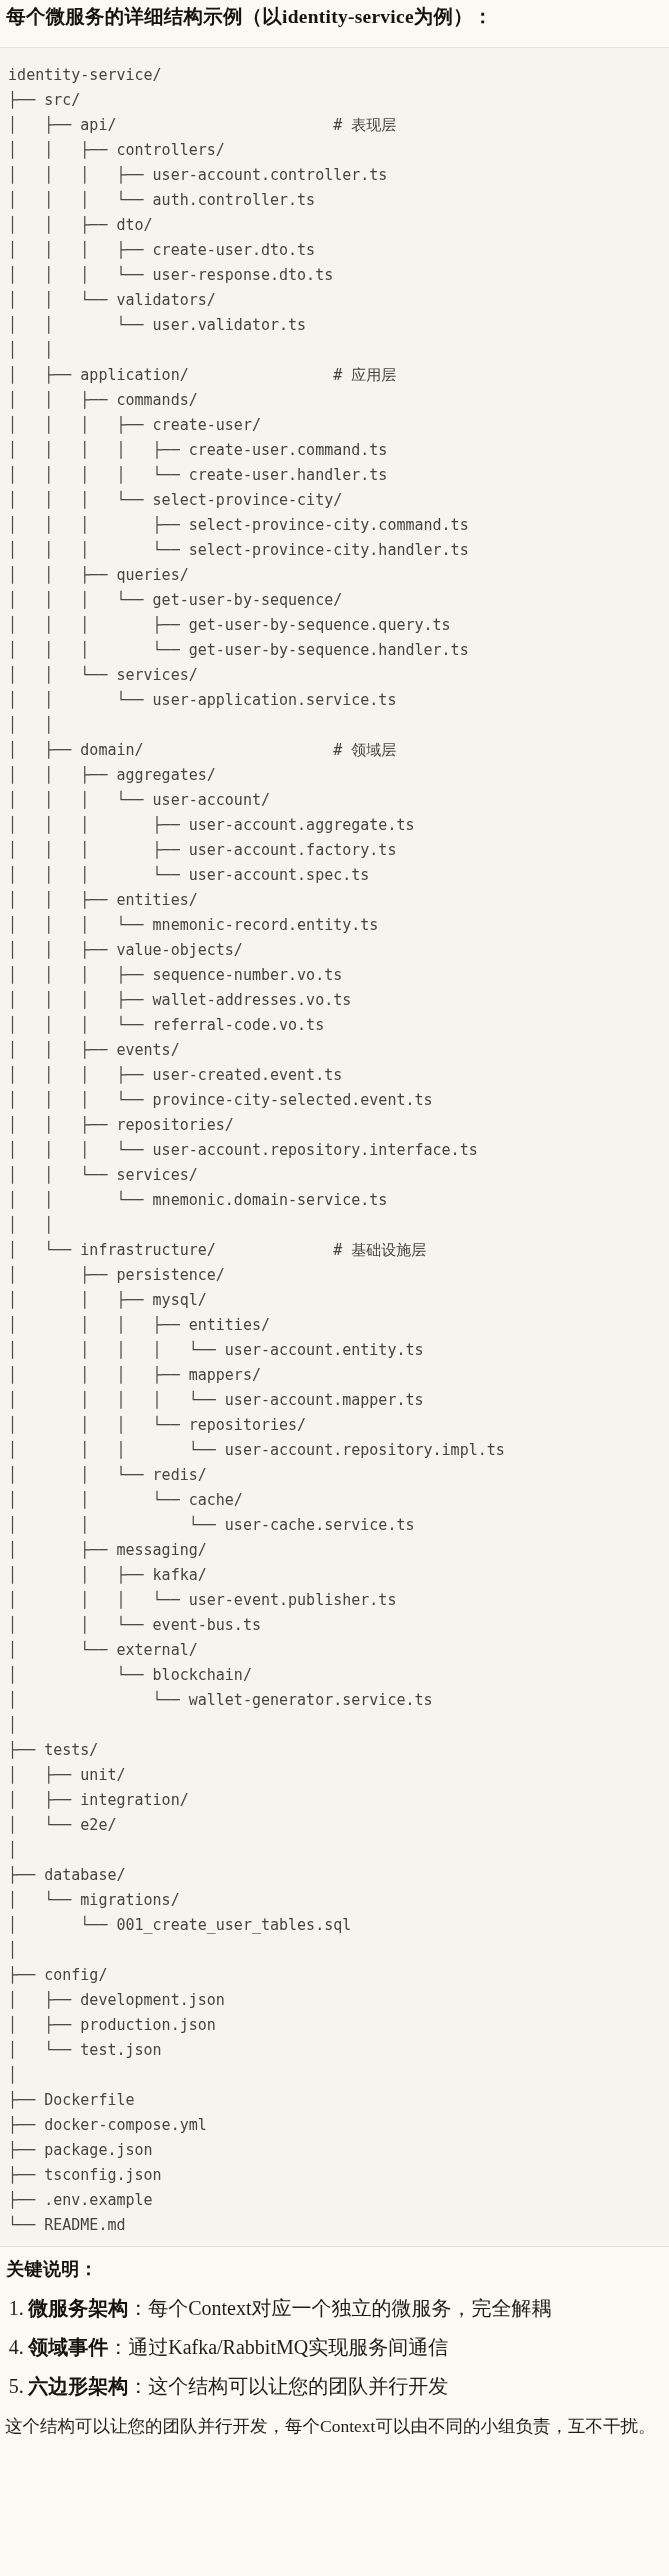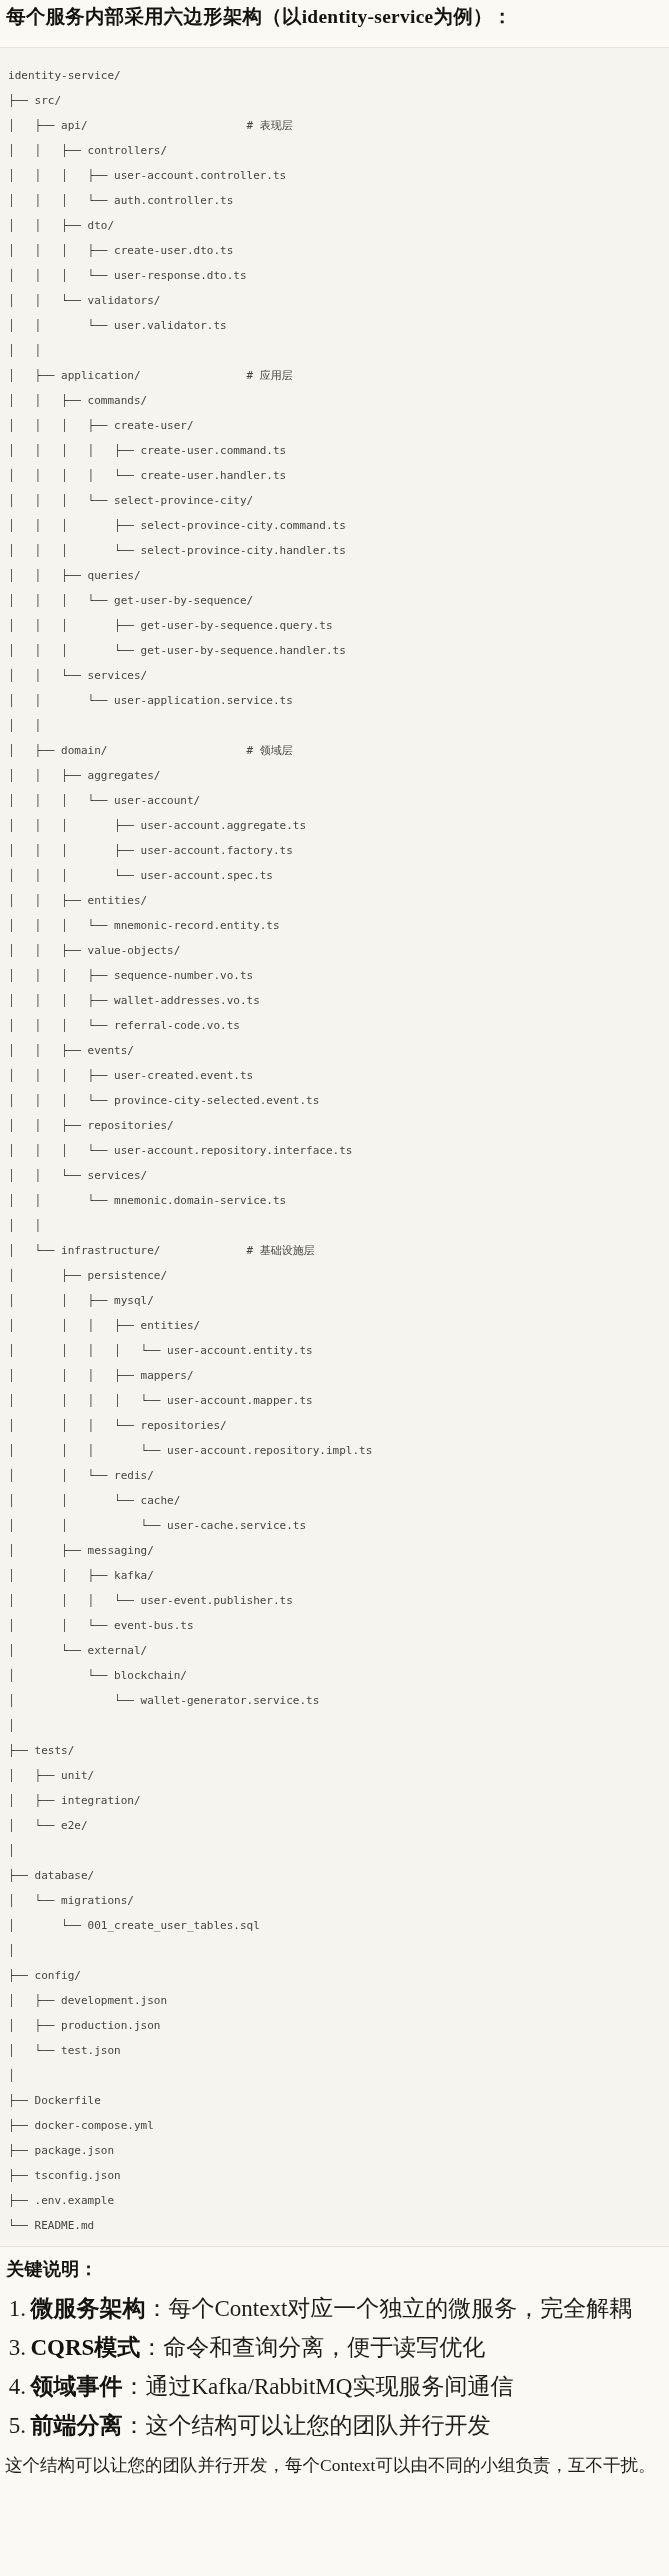--- a/index.html
+++ b/index.html
@@ -25,40 +25,40 @@
     margin-top: 17.5px;
     background: #F5F4EE;
     border-top: 0.6px solid #E5E3D9;
     border-bottom: 0.6px solid #E5E3D9;
     padding: 15px 0 8.8px 8.1px;
     box-sizing: border-box;
   }
   .code-block pre {
     margin: 0;
     font-family: "DejaVu Sans Mono", monospace;
-    font-size: 11px;
+    font-size: 15px;
     line-height: 25px;
     color: #454540;
     white-space: pre;
   }
   .notes-heading {
     margin-top: 10px;
     font-size: 18px;
     line-height: 24px;
     font-weight: 700;
     padding: 0 6.3px;
     color: #141310;
     letter-spacing: 0.3px;
   }
   .notes-list {
     margin-top: 16.3px;
     padding: 0 6.3px 0 8.8px;
   }
   .note-item {
-    font-size: 23px;
+    font-size: 20px;
     line-height: 21px;
     margin-bottom: 18px;
     color: #1F1E1A;
   }
   .note-num {
     margin-right: 4.4px;
   }
   .note-label {
     font-weight: 700;
     color: #141310;
@@ -70,21 +70,21 @@
     font-size: 17.5px;
     line-height: 22.5px;
     padding: 0 6.3px 0 5px;
     margin-top: 16px;
     color: #1F1E1A;
   }
 </style>
 </head>
 <body>
 
-<div class="doc-title">每个服务内部采用六边形架构（以identity-service为例）：</div>
+<div class="doc-title">每个微服务的详细结构示例（以identity-service为例）：</div>
 
 <div class="code-block">
   <pre>identity-service/
 ├── src/
 │   ├── api/                        # 表现层
 │   │   ├── controllers/
 │   │   │   ├── user-account.controller.ts
 │   │   │   └── auth.controller.ts
 │   │   ├── dto/
 │   │   │   ├── create-user.dto.ts
@@ -166,19 +166,18 @@
 ├── package.json
 ├── tsconfig.json
 ├── .env.example
 └── README.md</pre>
 </div>
 
 <div class="notes-heading">关键说明：</div>
 
 <div class="notes-list">
     <div class="note-item"><span class="note-num">1.</span><span class="note-label">微服务架构</span><span class="note-text">：每个Context对应一个独立的微服务，完全解耦</span></div>
-    <div class="note-item"><span class="note-num">3.</span><span class="note-label">CQRS模式</span><span class="note-text">：命令和查询分离，便于读写优化</span></div>
     <div class="note-item"><span class="note-num">4.</span><span class="note-label">领域事件</span><span class="note-text">：通过Kafka/RabbitMQ实现服务间通信</span></div>
-    <div class="note-item"><span class="note-num">5.</span><span class="note-label">前端分离</span><span class="note-text">：这个结构可以让您的团队并行开发</span></div>
+    <div class="note-item"><span class="note-num">5.</span><span class="note-label">六边形架构</span><span class="note-text">：这个结构可以让您的团队并行开发</span></div>
   </div>
 
 <p class="closing-paragraph">这个结构可以让您的团队并行开发，每个Context可以由不同的小组负责，互不干扰。</p>
 
 
 </body></html>

